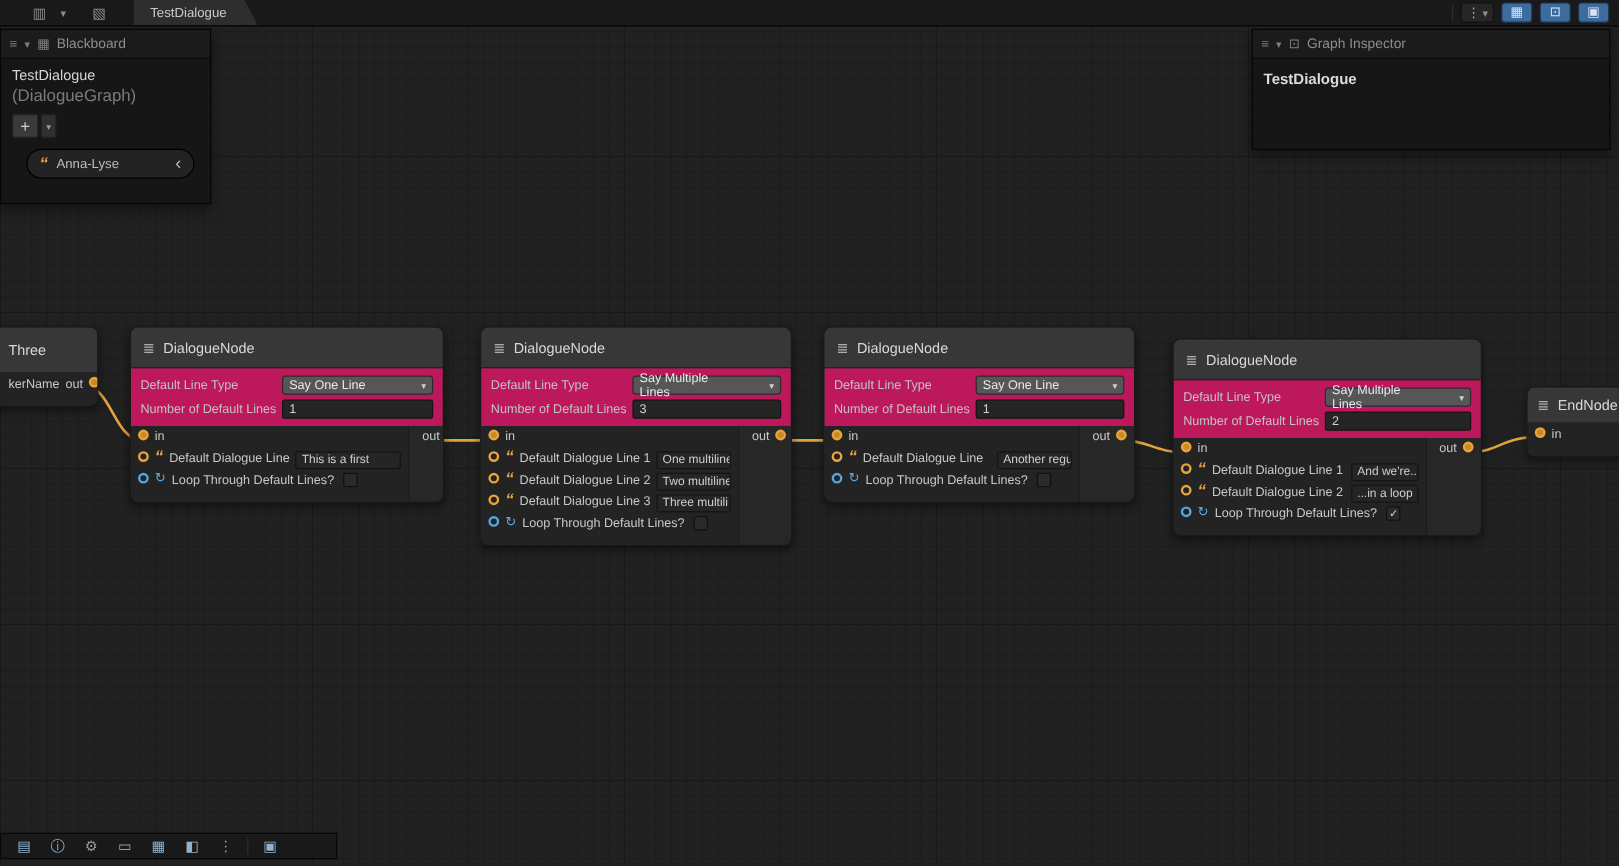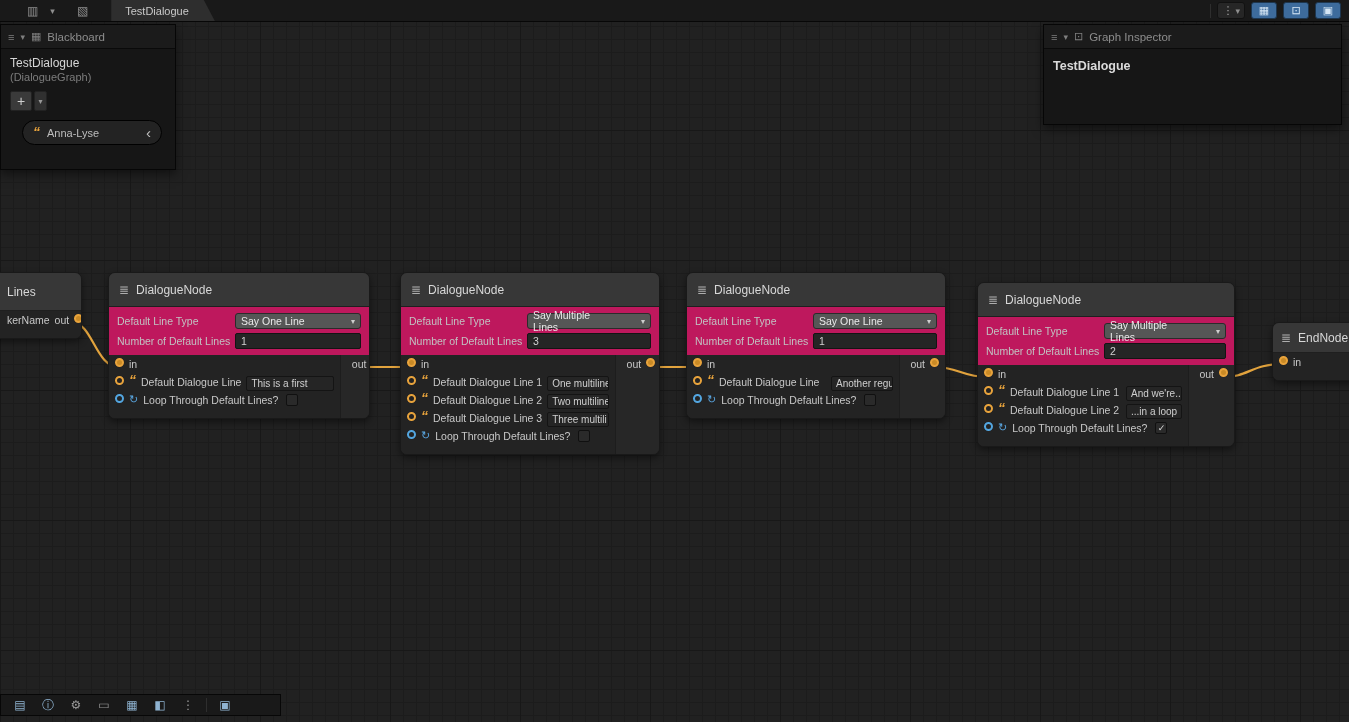--- a/index.html
+++ b/index.html
@@ -60,21 +60,21 @@
     border:1px solid #060606; box-shadow:0 4px 10px rgba(0,0,0,.5);
   }
   .panel-header {
     height:24px; display:flex; align-items:center; gap:6px; padding:0 7px;
     color:#8d8d8d; font-size:11.5px; background:#1b1b1b; border-bottom:1px solid #0a0a0a;
   }
   .ph-icon { font-size:11px; color:#7f7f7f; }
   .ph-caret { font-size:9px; color:#7f7f7f; }
   .blackboard { left:0; top:24px; width:176px; height:146px; }
   .bb-name { padding:7px 9px 0 9px; color:#d6d6d6; font-size:12px; }
-  .bb-type { padding:1px 9px 0 9px; color:#7c7c7c; font-size:11px; }
+  .bb-type { padding:1px 9px 0 9px; color:#7c7c7c; font-size:14px; }
   .bb-addrow { display:flex; align-items:center; gap:2px; padding:8px 9px 0 9px; }
   .bb-add {
     width:22px; height:20px; background:#3a3a3a; border:1px solid #222; border-radius:2px;
     color:#cfcfcf; font-size:14px; display:flex; align-items:center; justify-content:center;
   }
   .bb-add-caret {
     width:13px; height:20px; background:#303030; border:1px solid #222; border-radius:2px;
     color:#9a9a9a; font-size:8px; display:flex; align-items:center; justify-content:center;
   }
   .bb-pill {
@@ -227,21 +227,21 @@
     <span class="ph-icon">≡</span>
     <span class="ph-caret">▾</span>
     <span class="ph-icon">⊡</span>
     <span>Graph Inspector</span>
   </div>
   <div class="insp-name">TestDialogue</div>
 </div>
 
 <div class="node" style="left:-90px; top:272px; width:172px;">
   <div class="node-title" style="height:38px; padding-left:96px;">
-    <span>Lines</span>
+    <span>Three</span>
   </div>
   <div class="node-ports">
     <div class="ports-left" style="padding-left:96px; padding-right:6px;">
       <div class="port-row">
         <span class="port-lbl">kerName</span>
         <span style="margin-left:auto">out</span>
         <span class="dot filled"></span>
       </div>
     </div>
   </div>

